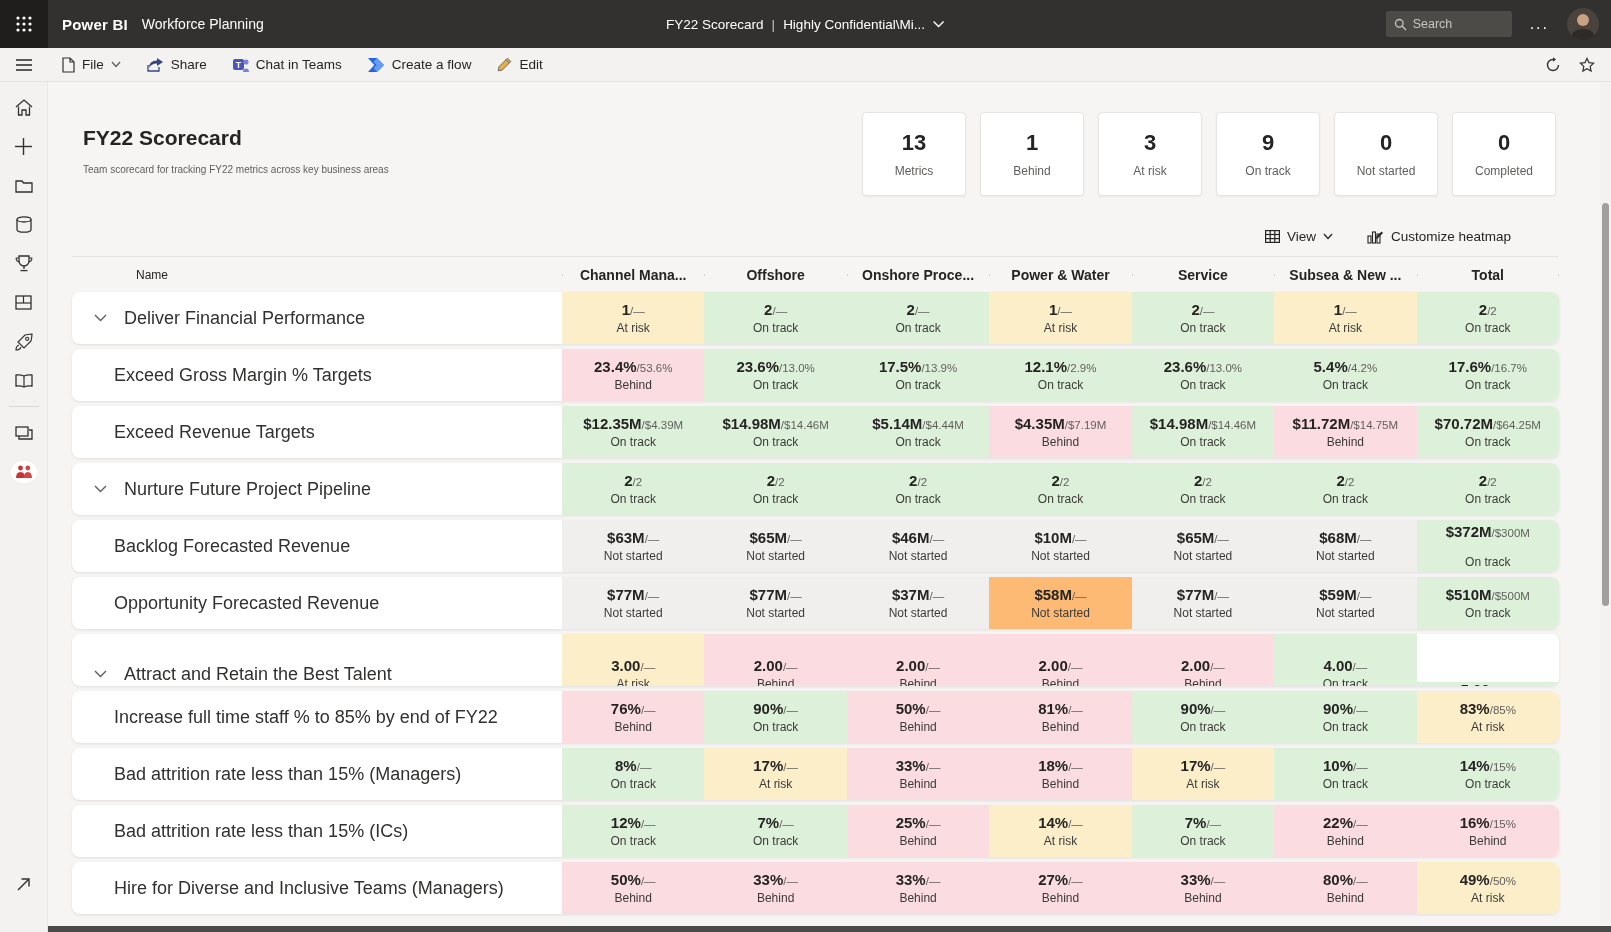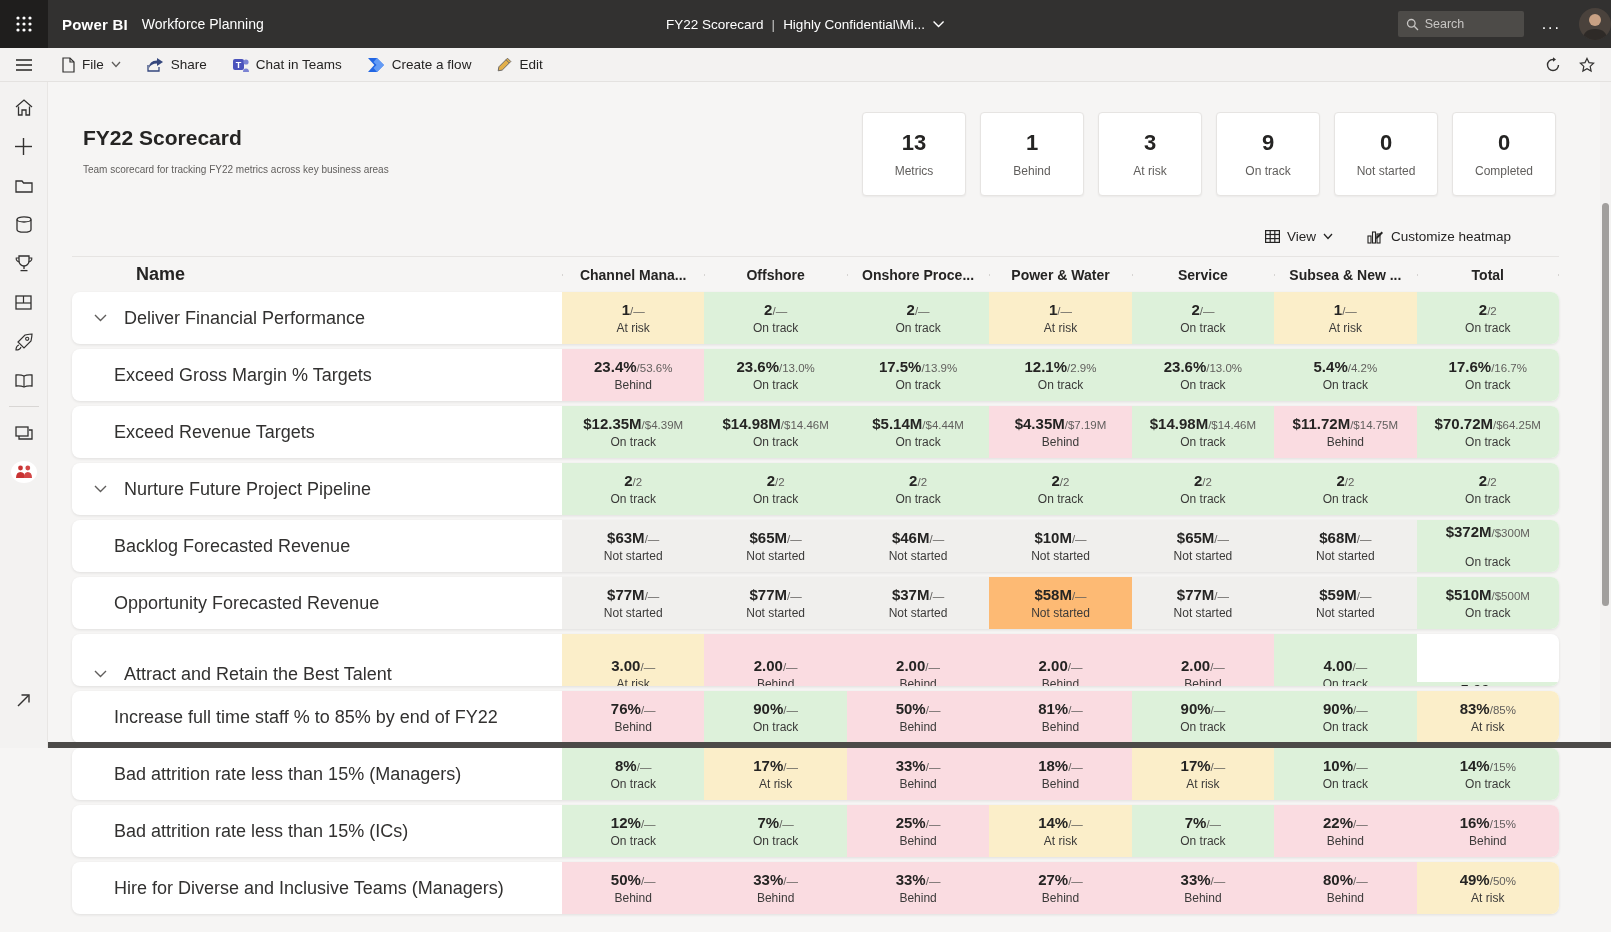--- a/index.html
+++ b/index.html
@@ -1,30 +1,30 @@
 <!DOCTYPE html>
 <html><head>
 <meta charset="utf-8">
 <style>
   * { margin:0; padding:0; box-sizing:border-box; }
   html,body { width:1611px; height:932px; overflow:hidden;
     font-family:"Liberation Sans", sans-serif; background:#f6f5f4; color:#252423; }
-  .app { position:relative; width:1611px; height:748px; }
+  .app { position:relative; width:1611px; height:932px; }
 
   
   .topbar { position:absolute; top:0; left:0; right:0; height:48px; background:#323130;
     display:flex; align-items:center; color:#fff; z-index:30; }
   .waffle { width:48px; height:48px; background:#1f1e1d; display:flex; align-items:center;
     justify-content:center; cursor:pointer; flex:0 0 48px; }
   .brand { font-weight:bold; font-size:15px; margin-left:14px; letter-spacing:.2px; }
   .workspace-name { font-size:14px; margin-left:14px; font-weight:400; }
   .tb-center { position:absolute; left:50%; transform:translateX(-50%); display:flex;
     align-items:center; gap:8px; font-size:13.5px; white-space:nowrap; }
   .tb-center .pipe { opacity:.7; }
-  .tb-right { margin-left:auto; display:flex; align-items:center; gap:14px; }
+  .tb-right { margin-left:auto; display:flex; align-items:center; gap:14px; padding-right:12px; }
   .searchbox { width:126px; height:26px; background:#4d4b48; border-radius:2px; display:flex;
     align-items:center; gap:6px; padding:0 8px; color:#c8c6c4; font-size:12.5px; }
   .more-dots { color:#fff; font-size:16px; letter-spacing:2px; padding:0 4px; cursor:pointer; }
   .avatar { width:32px; height:32px; border-radius:50%; overflow:hidden; background:#5a5document24f; }
 
   
   .cmdbar { position:absolute; top:48px; left:0; right:0; height:34px; background:#f3f2f1;
     border-bottom:1px solid #e4e2e0; display:flex; align-items:center; z-index:20; }
   .hamburger { width:48px; display:flex; justify-content:center; cursor:pointer; }
   .cmd-items { display:flex; align-items:center; gap:26px; margin-left:14px; }
@@ -55,21 +55,21 @@
   .sumcard .lbl { font-size:12px; color:#605e5c; }
 
   .table-controls { display:flex; justify-content:flex-end; align-items:center; gap:34px;
     padding-right:100px; margin-top:26px; height:28px; }
   .ctl { display:flex; align-items:center; gap:7px; font-size:13.5px; color:#252423; cursor:pointer; }
 
   
   .grid-wrap { margin:6px 0 0 24px; width:1487px; }
   .hdr-row { display:grid; grid-template-columns:490px repeat(7,1fr); height:36px; align-items:center;
     border-top:1px solid #e6e4e2; }
-  .hdr-name { font-size:18px; font-weight:700; padding-left:64px; }
+  .hdr-name { font-size:12px; font-weight:400; padding-left:64px; }
   .hdr-col { font-size:14px; font-weight:700; text-align:center; position:relative; color:#252423;
     white-space:nowrap; overflow:hidden; }
   .hdr-col::before { content:""; position:absolute; left:0; top:7px; bottom:7px; border-left:1px solid #d6d4d2; }
   .hdr-col:last-child::after { content:""; position:absolute; right:0; top:7px; bottom:7px; border-right:1px solid #d6d4d2; }
 
   .rows { }
   .srow { display:grid; grid-template-columns:490px repeat(7,1fr); height:52px; background:#fff;
     border-radius:8px; overflow:hidden; margin-bottom:5px; box-shadow:0 1px 3px rgba(0,0,0,.09); }
   .name-cell { display:flex; align-items:center; }
   .srow .chev { width:14px; margin-left:22px; display:none; }

